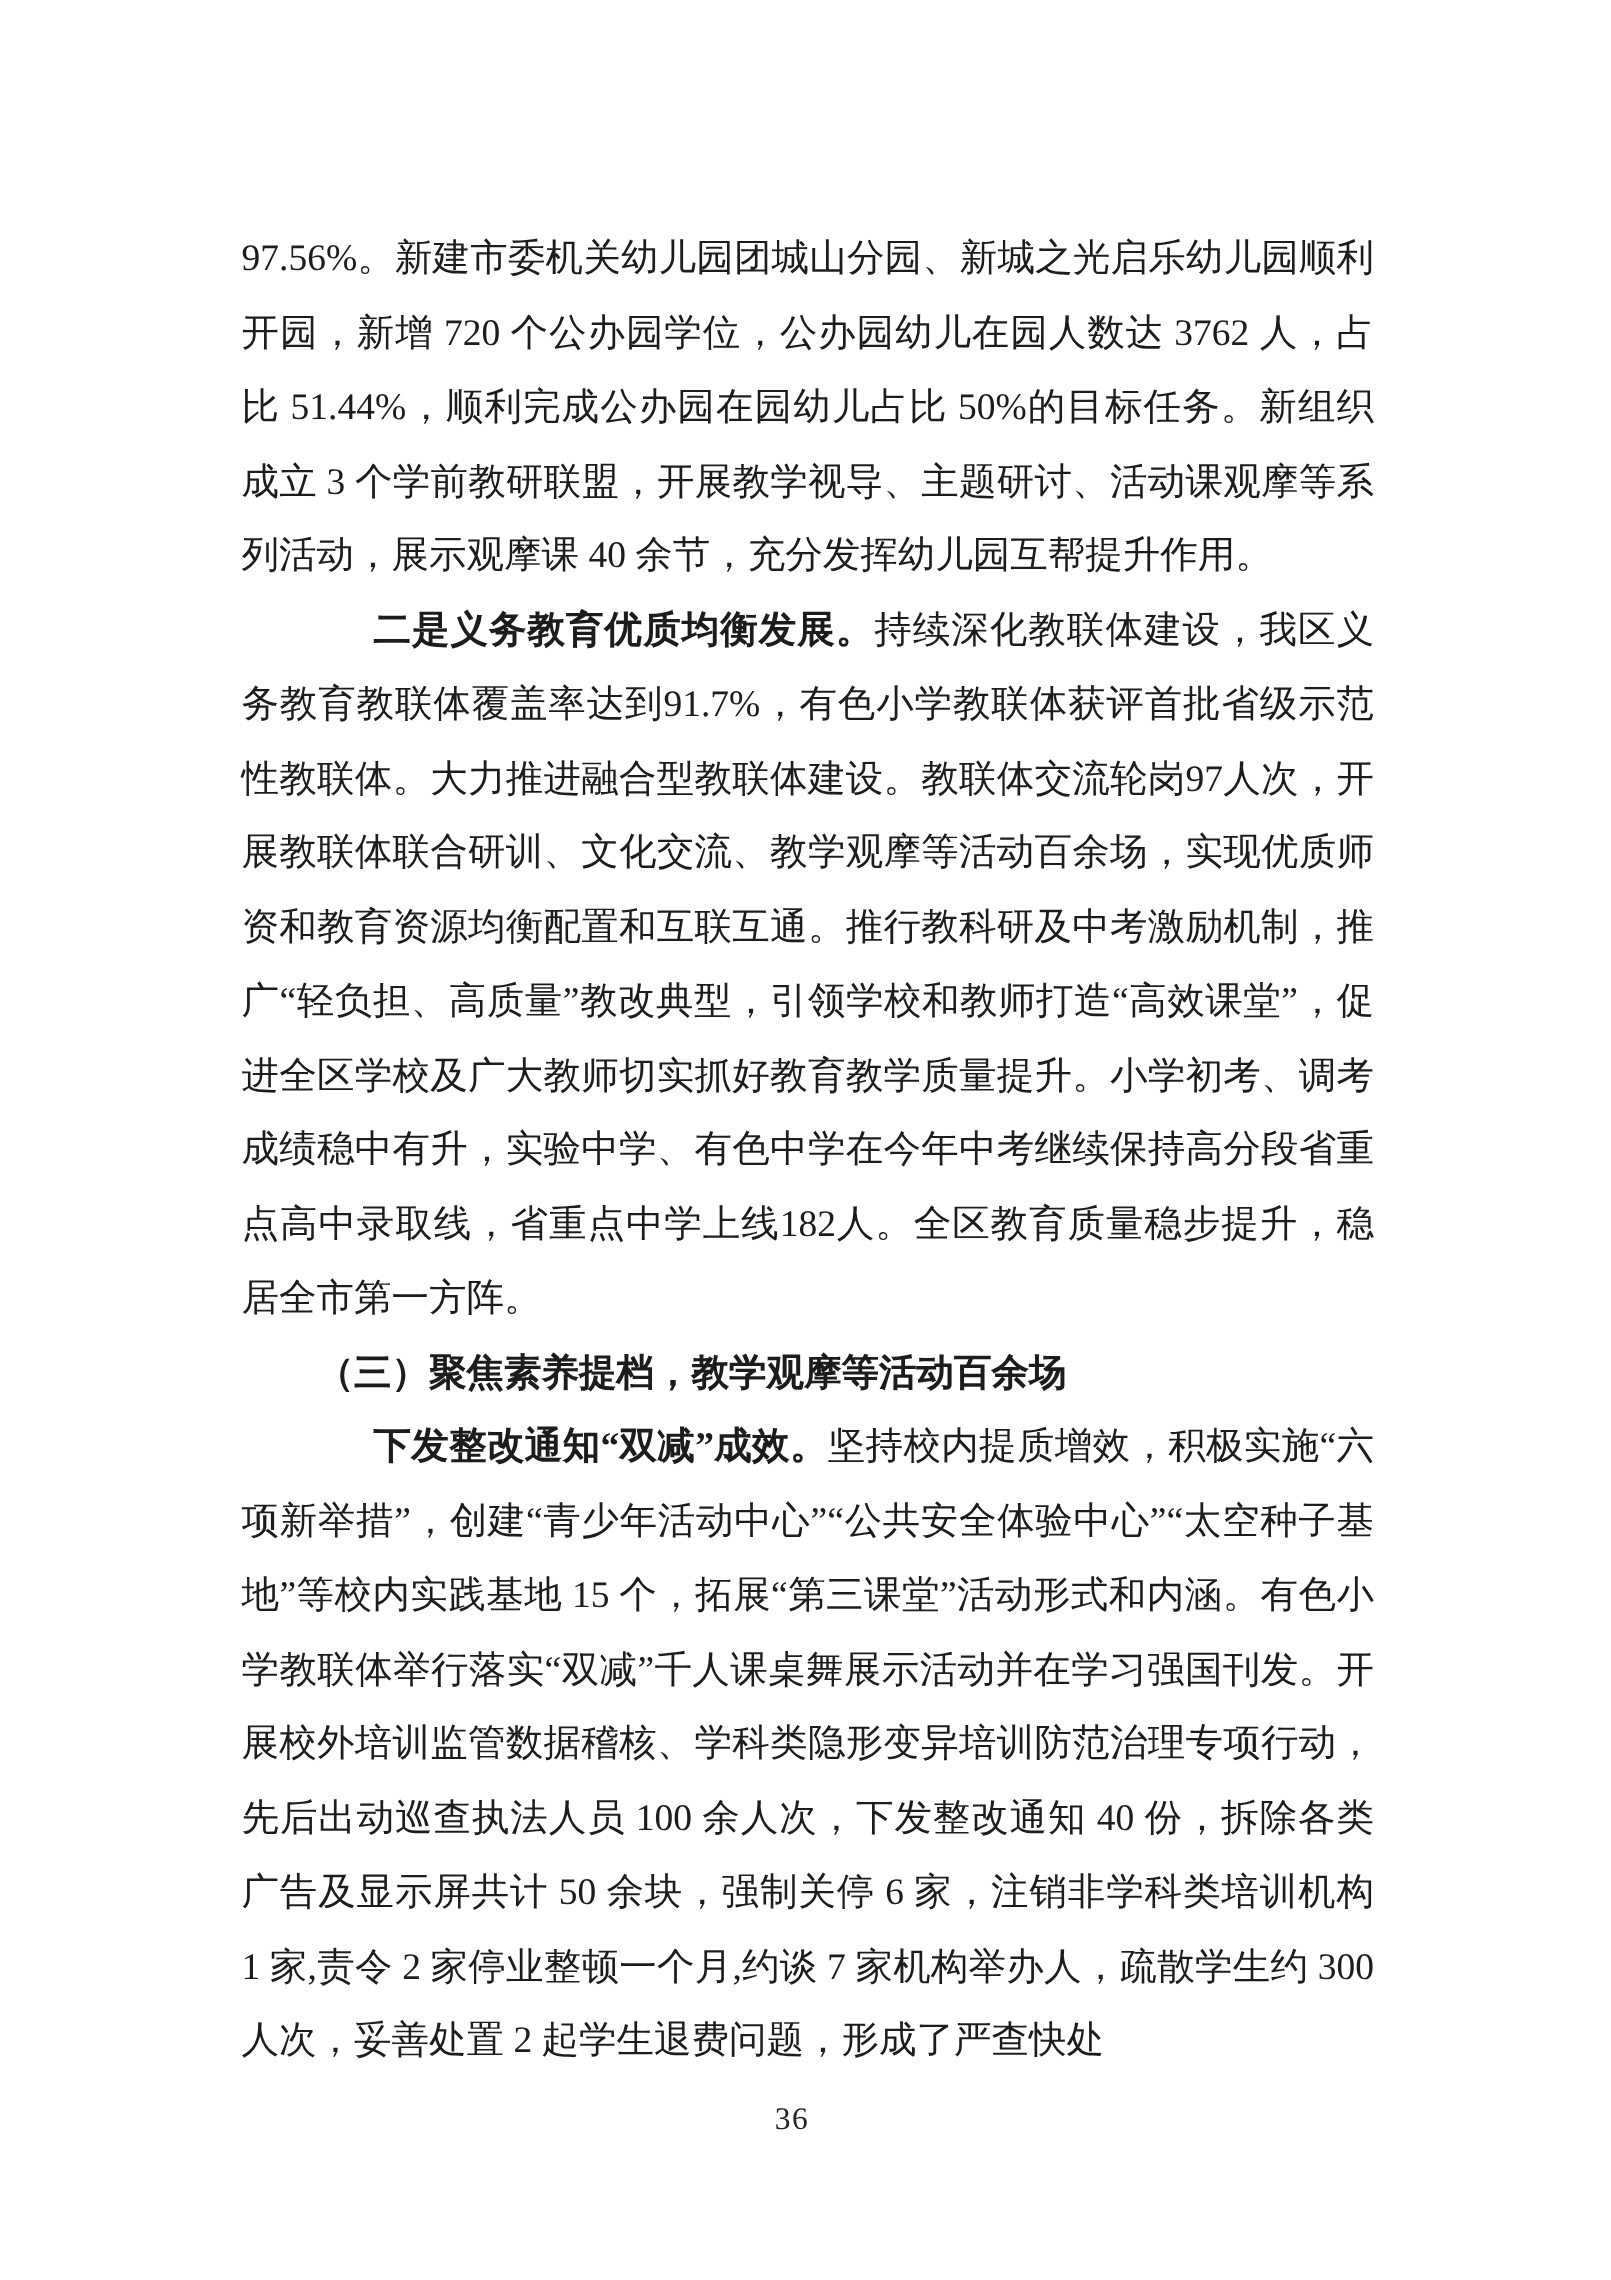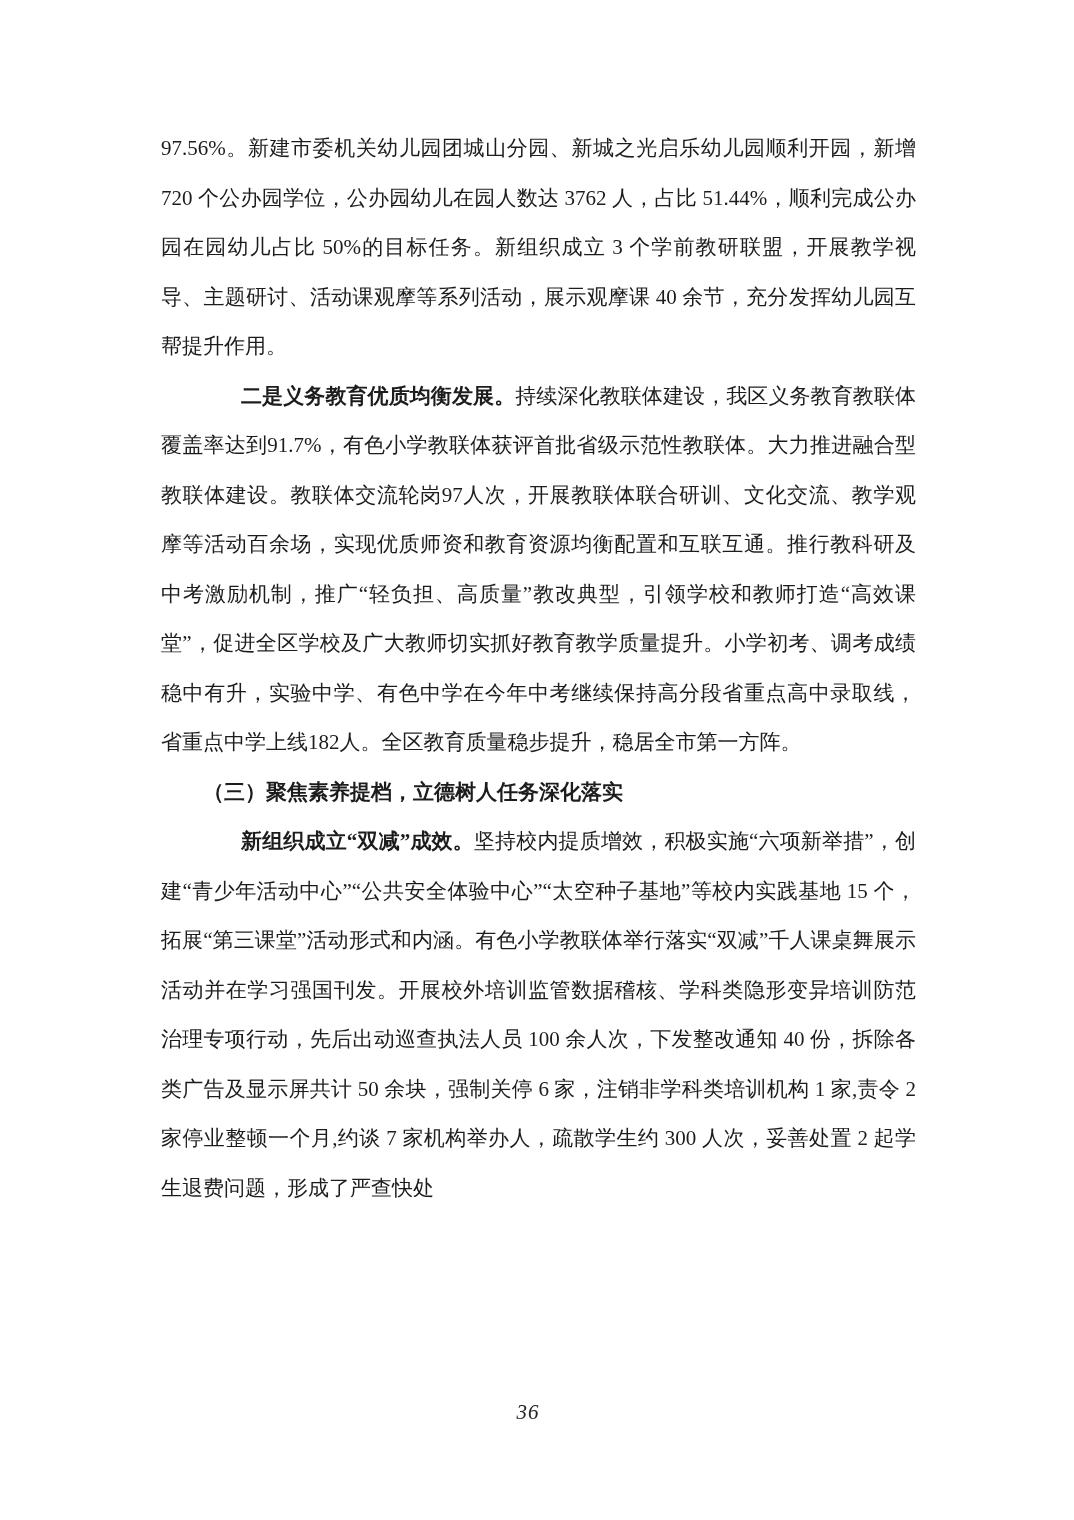--- a/index.html
+++ b/index.html
@@ -10,52 +10,51 @@
     background: #ffffff;
     position: relative;
     overflow: hidden;
     margin: 0 auto;
     font-family: "Liberation Serif", "DejaVu Serif", serif;
     color: #1c1c1c;
   }
   .content {
     position: absolute;
     left: 161px;
-    top: 124px;
+    top: 148px;
     width: 755px;
-    font-size: 21px;
+    font-size: 25px;
     line-height: 49.5px;
     text-align: justify;
   }
   .para { text-indent: 2em; }
   .para.no-indent { text-indent: 0; }
   .lead { font-weight: bold; margin-left: 38px; }
   .heading { font-weight: bold; }
   .page-num {
     position: absolute;
     left: 0;
     right: 18px;
     top: 1400px;
     text-align: center;
     font-size: 21px;
     color: #222222;
     letter-spacing: 1px;
-    font-style: italic;
   }
 </style>
 </head>
 <body>
 
 <div class="page">
   <div class="content">
 
     <p class="para no-indent"><span>97.56%。新建市委机关幼儿园团城山分园、新城之光启乐幼儿园顺利开园，新增 720 个公办园学位，公办园幼儿在园人数达 3762 人，占比 51.44%，顺利完成公办园在园幼儿占比 50%的目标任务。新组织成立 3 个学前教研联盟，开展教学视导、主题研讨、活动课观摩等系列活动，展示观摩课 40 余节，充分发挥幼儿园互帮提升作用。</span></p>
 
     <p class="para"><span class="lead">二是义务教育优质均衡发展。</span><span>持续深化教联体建设，我区义务教育教联体覆盖率达到91.7%，有色小学教联体获评首批省级示范性教联体。大力推进融合型教联体建设。教联体交流轮岗97人次，开展教联体联合研训、文化交流、教学观摩等活动百余场，实现优质师资和教育资源均衡配置和互联互通。推行教科研及中考激励机制，推广“轻负担、高质量”教改典型，引领学校和教师打造“高效课堂”，促进全区学校及广大教师切实抓好教育教学质量提升。小学初考、调考成绩稳中有升，实验中学、有色中学在今年中考继续保持高分段省重点高中录取线，省重点中学上线182人。全区教育质量稳步提升，稳居全市第一方阵。</span></p>
 
-    <p class="para heading"><span>（三）聚焦素养提档，立德树人任务深化落实</span></p>
+    <p class="para heading"><span>（三）聚焦素养提档，教学观摩等活动百余场</span></p>
 
-    <p class="para"><span class="lead">新组织成立“双减”成效。</span><span>坚持校内提质增效，积极实施“六项新举措”，创建“青少年活动中心”“公共安全体验中心”“太空种子基地”等校内实践基地 15 个，拓展“第三课堂”活动形式和内涵。有色小学教联体举行落实“双减”千人课桌舞展示活动并在学习强国刊发。开展校外培训监管数据稽核、学科类隐形变异培训防范治理专项行动，先后出动巡查执法人员 100 余人次，下发整改通知 40 份，拆除各类广告及显示屏共计 50 余块，强制关停 6 家，注销非学科类培训机构 1 家,责令 2 家停业整顿一个月,约谈 7 家机构举办人，疏散学生约 300 人次，妥善处置 2 起学生退费问题，形成了严查快处</span></p>
+    <p class="para"><span class="lead">下发整改通知“双减”成效。</span><span>坚持校内提质增效，积极实施“六项新举措”，创建“青少年活动中心”“公共安全体验中心”“太空种子基地”等校内实践基地 15 个，拓展“第三课堂”活动形式和内涵。有色小学教联体举行落实“双减”千人课桌舞展示活动并在学习强国刊发。开展校外培训监管数据稽核、学科类隐形变异培训防范治理专项行动，先后出动巡查执法人员 100 余人次，下发整改通知 40 份，拆除各类广告及显示屏共计 50 余块，强制关停 6 家，注销非学科类培训机构 1 家,责令 2 家停业整顿一个月,约谈 7 家机构举办人，疏散学生约 300 人次，妥善处置 2 起学生退费问题，形成了严查快处</span></p>
 
   </div>
 
   <div class="page-num">36</div>
 </div>
 
 </body></html>

